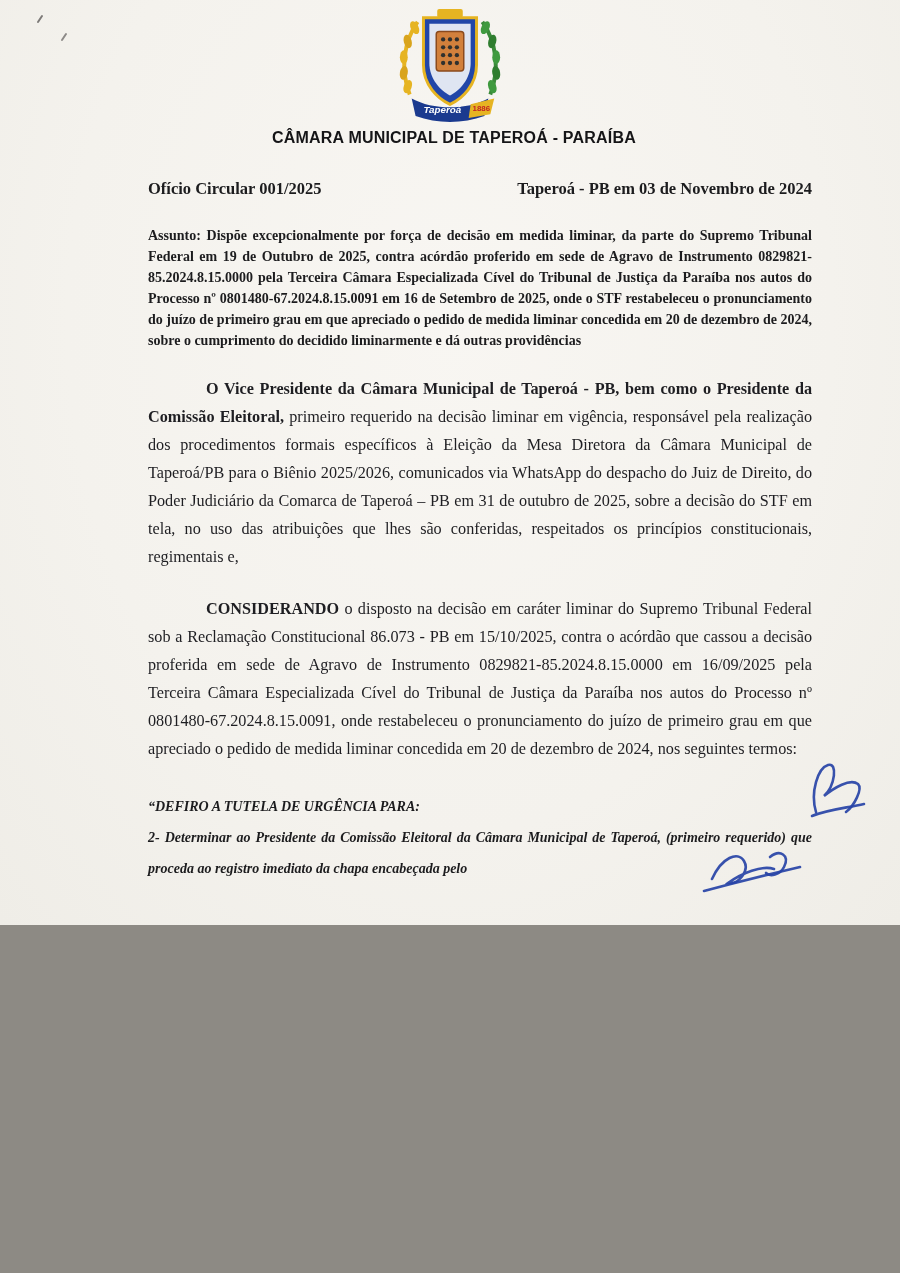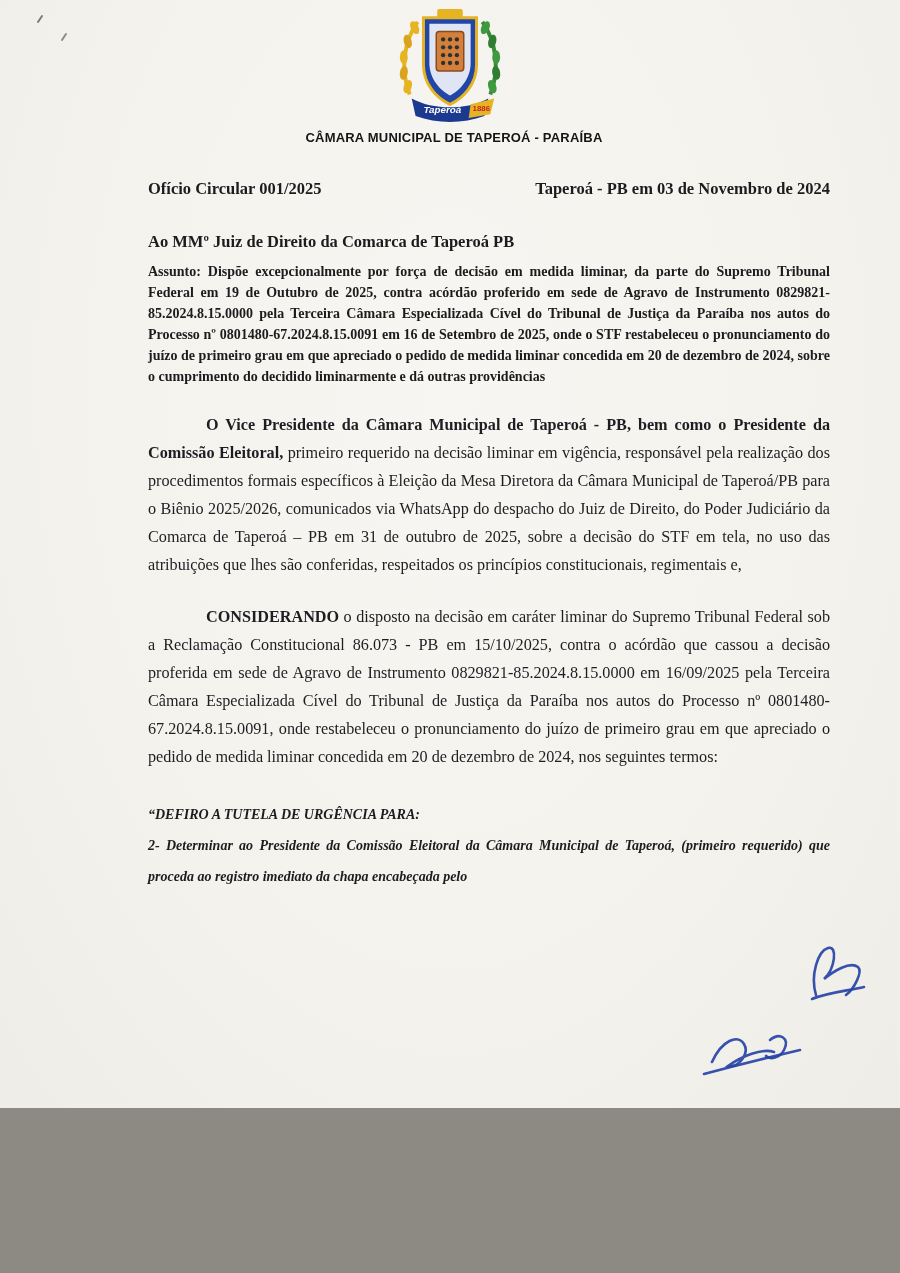--- a/index.html
+++ b/index.html
@@ -1,39 +1,39 @@
 <!DOCTYPE html>
 <html><head>
 <meta charset="utf-8">
 <style>
   * { box-sizing: border-box; margin: 0; padding: 0; }
   html, body { background: #8d8a84; }
   .page {
     position: relative;
     width: 900px;
-    height: 1108px;
+    height: 925px;
     margin: 0 auto;
     background:
       radial-gradient(ellipse at 50% 35%, #f8f6f2 0%, #f4f2ed 60%, #efede7 100%);
     color: #1c1c1e;
     font-family: "Liberation Serif", serif;
     overflow: hidden;
   }
   .pen-marks { position: absolute; left: 18px; top: 12px; }
   .logo-wrap { display: flex; justify-content: center; padding-top: 8px; }
   .letterhead {
     text-align: center;
     font-family: "Liberation Sans", sans-serif;
     font-weight: 700;
     color: #151517;
     margin-top: 4px;
   }
-  .h-title { font-size: 13px; line-height: 23px; letter-spacing: 0.2px; padding-left: 8px; }
+  .h-title { font-size: 16px; line-height: 23px; letter-spacing: 0.2px; padding-left: 8px; }
   .h-sub  { font-size: 16.5px; line-height: 22px; }
-  .content { margin: 0 70px 0 148px; }
+  .content { margin: 0 88px 0 148px; }
   .doc-row {
     display: flex;
     justify-content: space-between;
     margin-top: 30px;
     font-weight: 700;
     font-size: 16.5px;
   }
   .recipients { margin-top: 26px; font-weight: 700; font-size: 16.5px; }
   .recipients p { line-height: 34px; }
   .subject {
@@ -126,21 +126,20 @@
   </div>
 
   <div class="content">
 
     <div class="doc-row">
       <span>Ofício Circular 001/2025</span>
       <span>Taperoá - PB em 03 de Novembro de 2024</span>
     </div>
 
     <div class="recipients">
-      <p>Ao MMº Juiz de Direito da Comarca de Taperoá PB</p>
     </div>
 
     <p class="subject">Assunto: Dispõe excepcionalmente por força de decisão em medida liminar, da parte do Supremo Tribunal Federal em 19 de Outubro de 2025, contra acórdão proferido em sede de Agravo de Instrumento 0829821-85.2024.8.15.0000 pela Terceira Câmara Especializada Cível do Tribunal de Justiça da Paraíba nos autos do Processo nº 0801480-67.2024.8.15.0091 em 16 de Setembro de 2025, onde o STF restabeleceu o pronunciamento do juízo de primeiro grau em que apreciado o pedido de medida liminar concedida em 20 de dezembro de 2024, sobre o cumprimento do decidido liminarmente e dá outras providências</p>
 
     <p class="para"><strong>O Vice Presidente da Câmara Municipal de Taperoá - PB, bem como o Presidente da Comissão Eleitoral,</strong><span> primeiro requerido na decisão liminar em vigência, responsável pela realização dos procedimentos formais específicos à Eleição da Mesa Diretora da Câmara Municipal de Taperoá/PB para o Biênio 2025/2026, comunicados via WhatsApp do despacho do Juiz de Direito, do Poder Judiciário da Comarca de Taperoá – PB em 31 de outubro de 2025, sobre a decisão do STF em tela, no uso das atribuições que lhes são conferidas, respeitados os princípios constitucionais, regimentais e,</span></p>
 
     <p class="para"><strong>CONSIDERANDO</strong><span> o disposto na decisão em caráter liminar do Supremo Tribunal Federal sob a Reclamação Constitucional 86.073 - PB em 15/10/2025, contra o acórdão que cassou a decisão proferida em sede de Agravo de Instrumento 0829821-85.2024.8.15.0000 em 16/09/2025 pela Terceira Câmara Especializada Cível do Tribunal de Justiça da Paraíba nos autos do Processo nº 0801480-67.2024.8.15.0091, onde restabeleceu o pronunciamento do juízo de primeiro grau em que apreciado o pedido de medida liminar concedida em 20 de dezembro de 2024, nos seguintes termos:</span></p>
 
     <div class="quote">
       <p>“DEFIRO A TUTELA DE URGÊNCIA PARA:</p>

